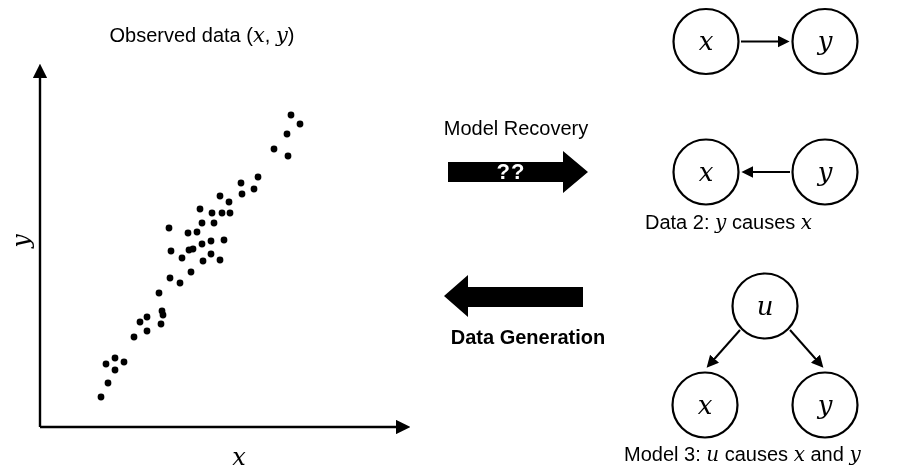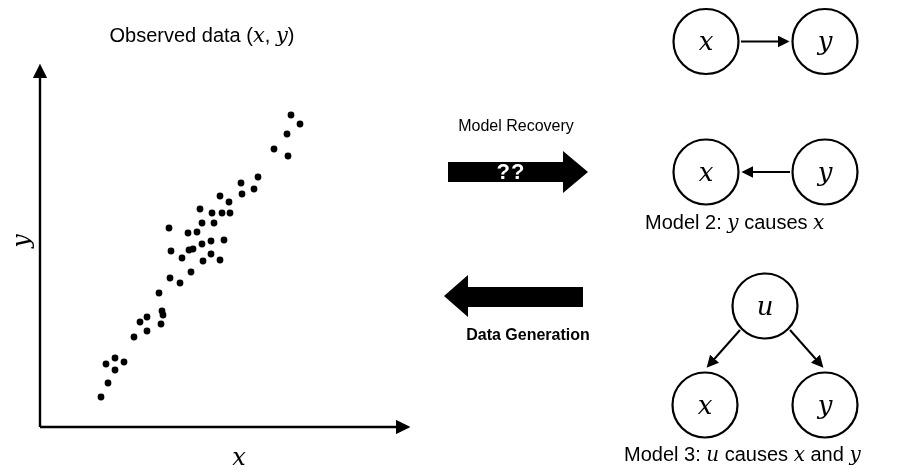--- a/index.html
+++ b/index.html
@@ -7,21 +7,21 @@
     position:relative;
     width:899px;height:473px;
     background:#ffffff;
     font-family:"Liberation Sans",sans-serif;
     color:#000;
     overflow:hidden;
   }
   .canvas svg{position:absolute;left:0;top:0;}
   .txt{position:absolute;line-height:1.25;white-space:nowrap;}
   .center{text-align:center;}
-  .lbl{font-size:16px;color:#000;}
+  .lbl{font-size:20px;color:#000;}
   .math{font-family:"DejaVu Serif",serif;font-style:italic;font-weight:normal;}
   .title{font-size:20px;}
   .caption{font-size:20px;}
   .node-label{
     position:absolute;width:44px;height:44px;
     display:flex;align-items:center;justify-content:center;
     font-family:"DejaVu Serif",serif;font-style:italic;
     font-size:26px;
   }
   .axis-label{font-family:"DejaVu Serif",serif;font-style:italic;font-size:24px;}
@@ -129,20 +129,20 @@
 
   <div class="txt lbl center" style="left:430px;top:116px;width:172px;">Model Recovery</div>
   <div class="txt arrow-text center" style="left:449px;top:160px;width:124px;">??</div>
   <div class="txt lbl center" style="left:442px;top:325px;width:172px;font-weight:bold;">Data Generation</div>
 
   <div class="node-label" style="left:684px;top:19px;">x</div>
   <div class="node-label" style="left:803px;top:19px;">y</div>
 
   <div class="node-label" style="left:684px;top:150px;">x</div>
   <div class="node-label" style="left:803px;top:150px;">y</div>
-  <div class="txt caption" style="left:645px;top:210px;"><span>Model 2: </span><span class="math">y</span><span> causes </span><span class="math">x</span></div>
+  <div class="txt caption" style="left:645px;top:210px;"><span>Data 2: </span><span class="math">y</span><span> causes </span><span class="math">x</span></div>
 
   <div class="node-label" style="left:743px;top:284px;">u</div>
   <div class="node-label" style="left:683px;top:383px;">x</div>
   <div class="node-label" style="left:803px;top:383px;">y</div>
   <div class="txt caption" style="left:624px;top:442px;"><span>Model 3: </span><span class="math">u</span><span> causes </span><span class="math">x</span><span> and </span><span class="math">y</span></div>
 
 </div>
 
 </body></html>

